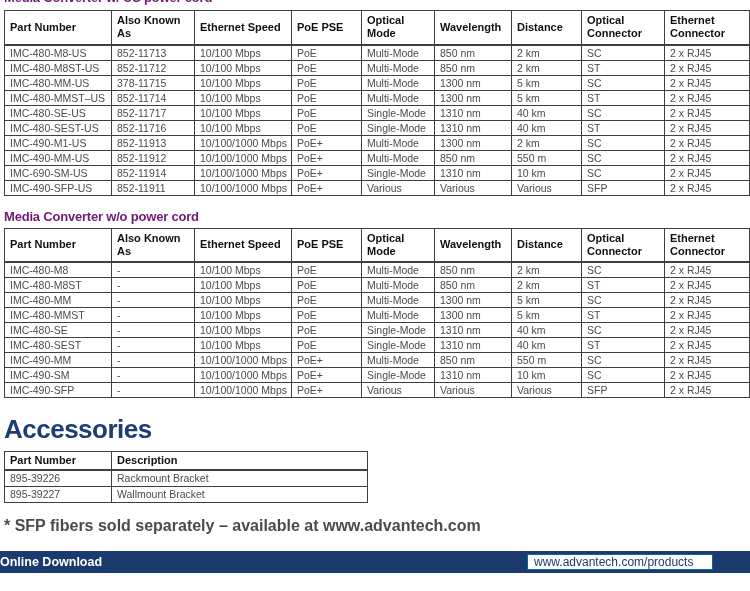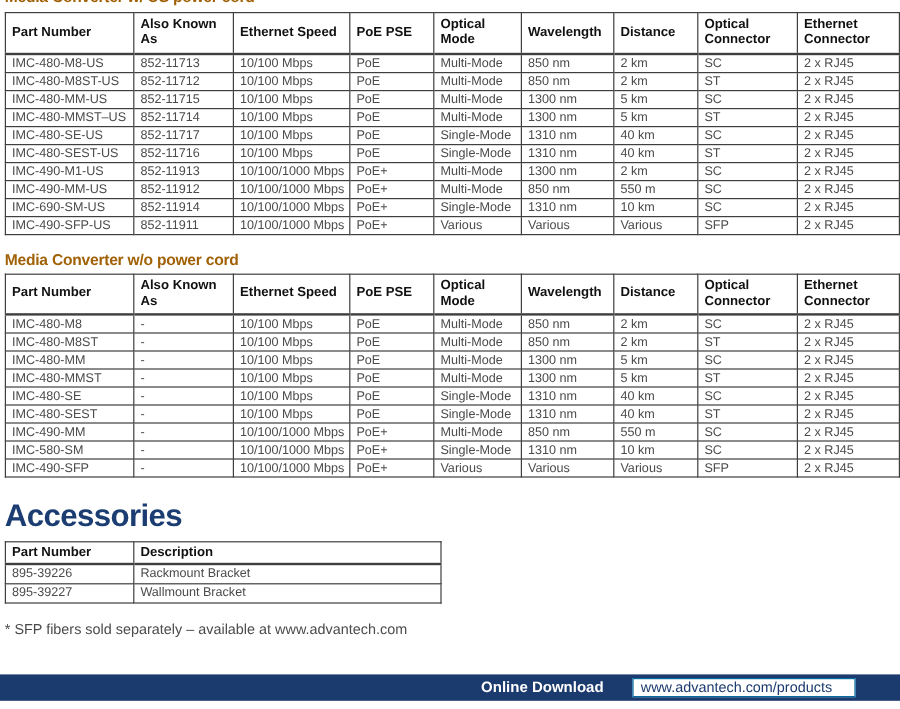--- a/index.html
+++ b/index.html
@@ -11,21 +11,21 @@
     position: relative;
     overflow: hidden;
   }
   .page { position: absolute; inset: 0; padding-left: 4px; border-radius: 29px; }
 
   
   .clip-heading { height: 6px; overflow: hidden; }
   .clip-heading .section-heading { margin-top: -10px; }
 
   .section-heading {
-    font-size: 13px; font-weight: bold; color: #a16207;
+    font-size: 13px; font-weight: bold; color: #701a75;
     margin: 0; letter-spacing: -0.2px;
   }
   .heading-gap { margin-top: 13px; }
 
   table.spec {
     border-collapse: collapse;
     table-layout: fixed;
     margin-top: 4px;
   }
   table.spec.converter { width: 745px; }
@@ -49,28 +49,28 @@
 
   .accessories-heading {
     margin: 16px 0 0 0;
     font-size: 26px; font-weight: bold;
     letter-spacing: -0.5px;
     color: #1c3d72;
   }
 
   .footnote {
     margin: 14px 0 0 0;
-    font-size: 12px; color: #4b4b4b;
+    font-size: 16px; color: #4b4b4b; font-weight: bold;
   }
 
   .footer-bar {
     position: absolute; left: 0; top: 551px;
     width: 750px; height: 22px;
-    display: flex; align-items: center; justify-content: flex-end;
-    gap: 24px; padding-right: 37px; margin-top: 11px;
+    display: flex; align-items: center; justify-content: space-between;
+    gap: 9px; padding-right: 37px;
   }
   .footer-label { color: #ffffff; font-weight: bold; font-size: 12.5px; white-space: nowrap; }
   .footer-url {
     display: inline-block; background: #ffffff;
     width: 186px; height: 16px; line-height: 15px;
     font-size: 12px; padding-left: 6px;
     border: 1px solid #0369a1;
     white-space: nowrap; overflow: hidden;
   }
 </style>
@@ -126,21 +126,21 @@
           <td>10/100 Mbps</td>
           <td>PoE</td>
           <td>Multi-Mode</td>
           <td>850 nm</td>
           <td>2 km</td>
           <td>ST</td>
           <td>2 x RJ45</td>
         </tr>
         <tr>
           <td>IMC-480-MM-US</td>
-          <td>852-11715</td>
+          <td>378-11715</td>
           <td>10/100 Mbps</td>
           <td>PoE</td>
           <td>Multi-Mode</td>
           <td>1300 nm</td>
           <td>5 km</td>
           <td>SC</td>
           <td>2 x RJ45</td>
         </tr>
         <tr>
           <td>IMC-480-MMST–US</td>
@@ -321,21 +321,21 @@
           <td>-</td>
           <td>10/100/1000 Mbps</td>
           <td>PoE+</td>
           <td>Multi-Mode</td>
           <td>850 nm</td>
           <td>550 m</td>
           <td>SC</td>
           <td>2 x RJ45</td>
         </tr>
         <tr>
-          <td>IMC-580-SM</td>
+          <td>IMC-490-SM</td>
           <td>-</td>
           <td>10/100/1000 Mbps</td>
           <td>PoE+</td>
           <td>Single-Mode</td>
           <td>1310 nm</td>
           <td>10 km</td>
           <td>SC</td>
           <td>2 x RJ45</td>
         </tr>
         <tr>

